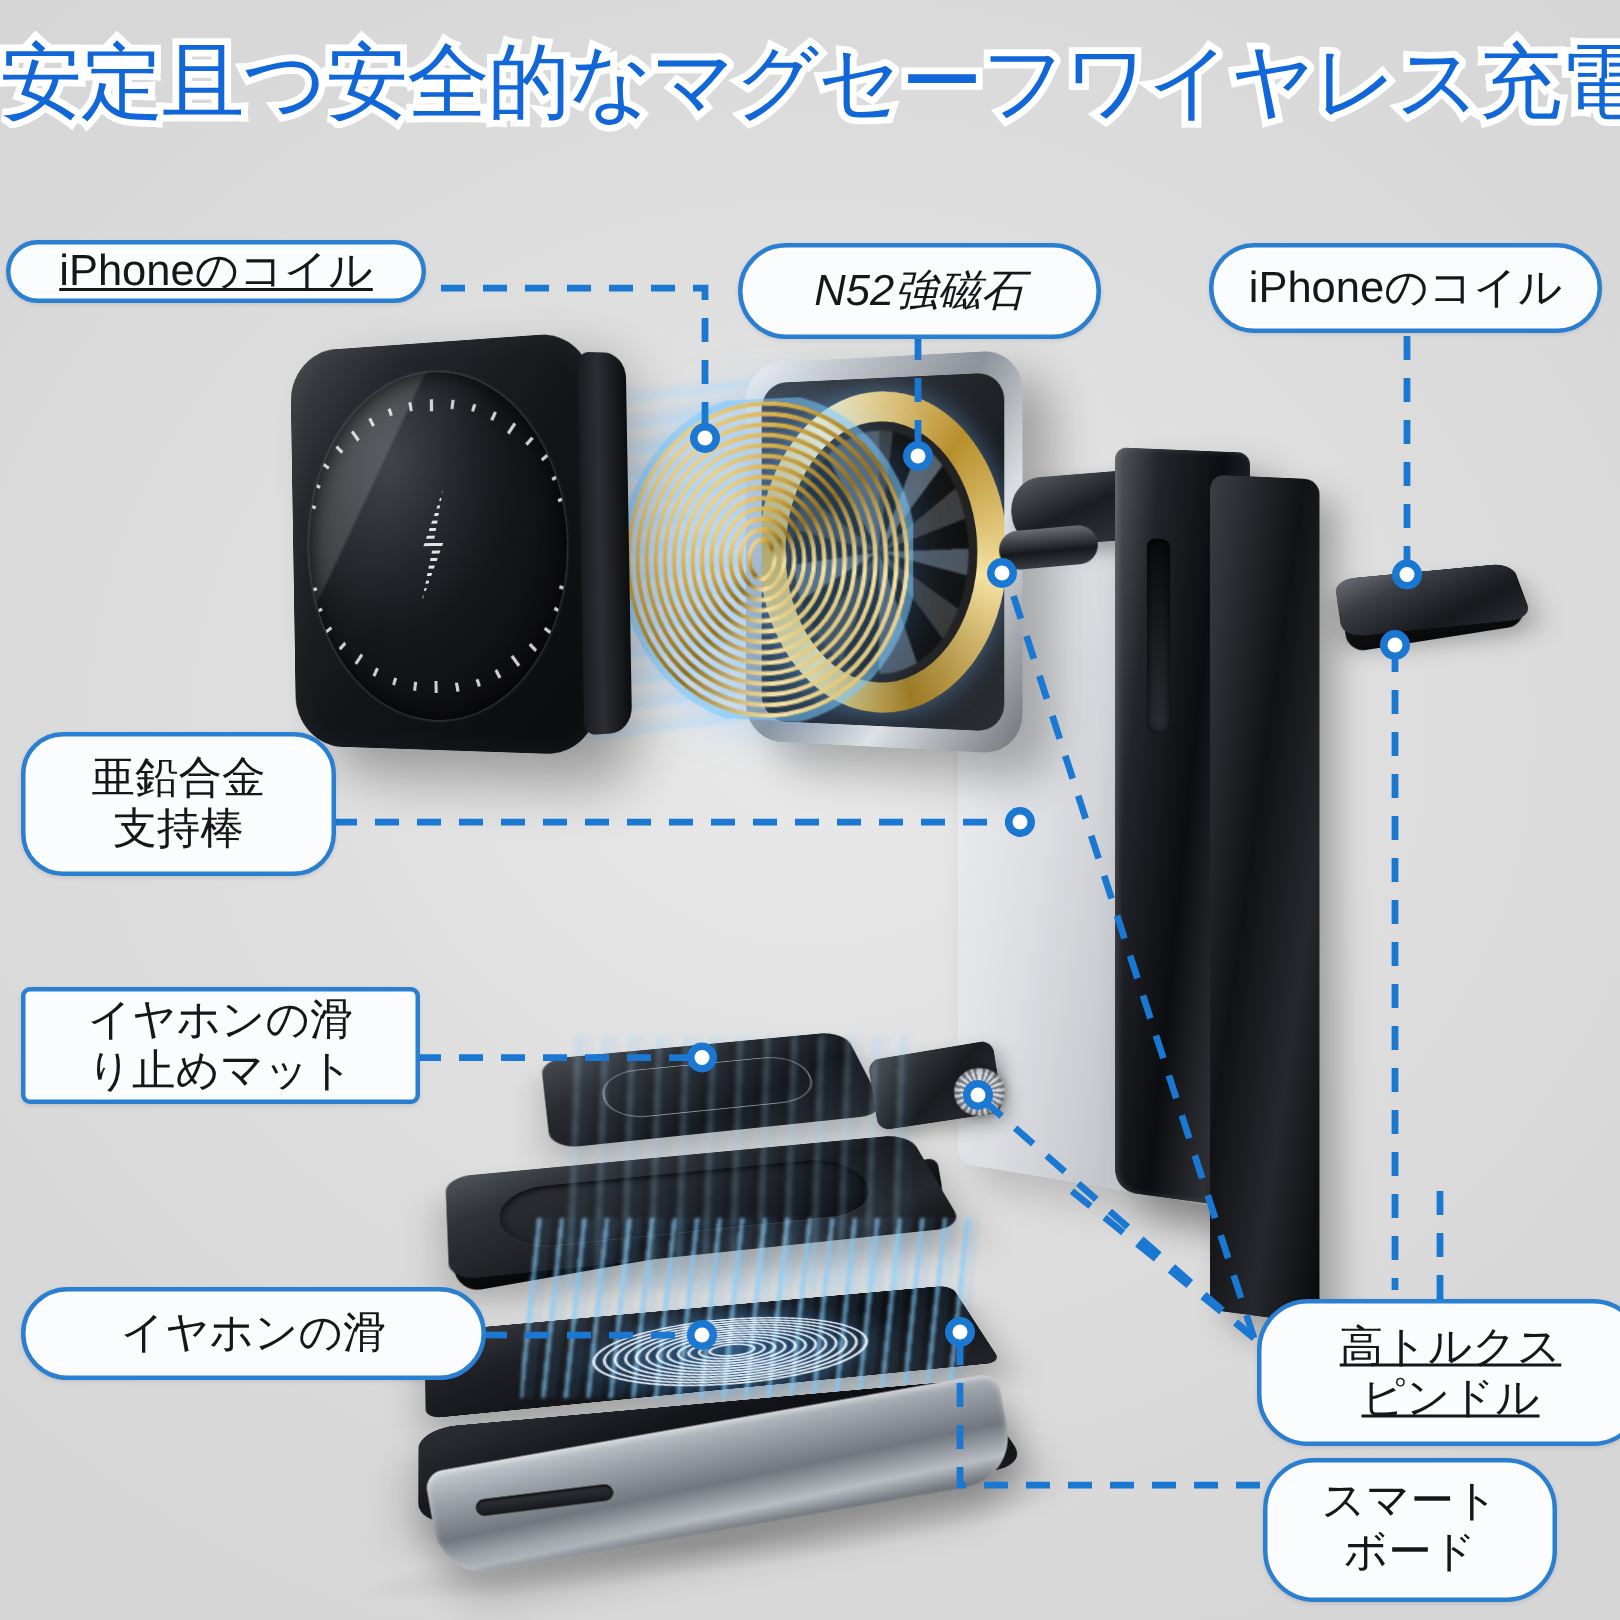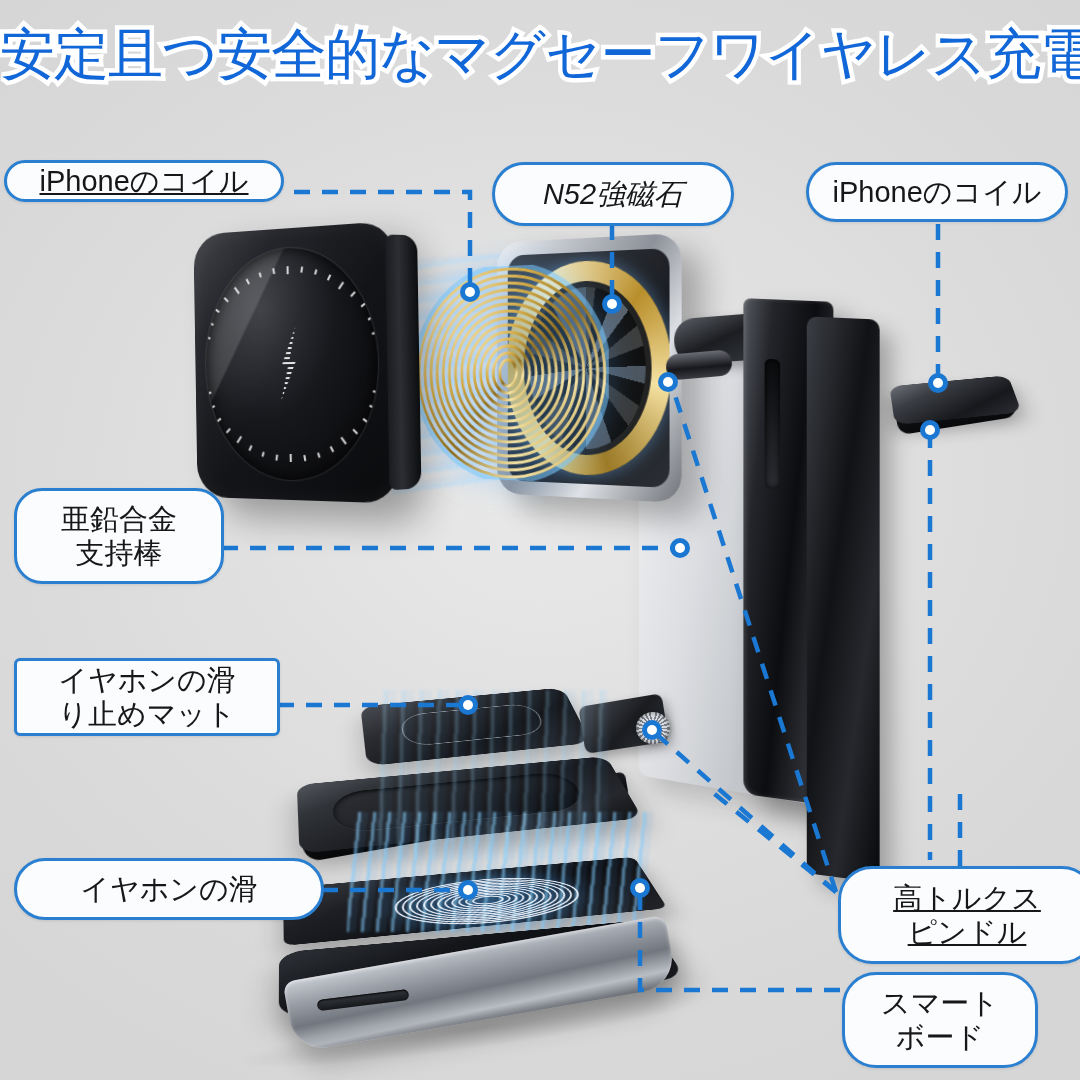--- a/index.html
+++ b/index.html
@@ -623,18 +623,18 @@
 
   <div class="pill" style="left:14px;  top:858px; width:310px; height:62px;">
     <span>イヤホンの滑</span>
   </div>
 
   <div class="pill" style="left:838px; top:866px; width:258px; height:98px; border-radius:34px;text-decoration:underline;">
     <span>高トルクス
 ピンドル</span>
   </div>
 
-  <div class="pill" style="left:842px; top:972px; width:196px; height:96px; border-radius:34px;">
+  <div class="pill" style="left:842px; top:972px; width:196px; height:96px; border-radius:34px;font-family:Liberation Mono, monospace;">
     <span>スマート
 ボード</span>
   </div>
 
 </div>
 
 </body></html>

